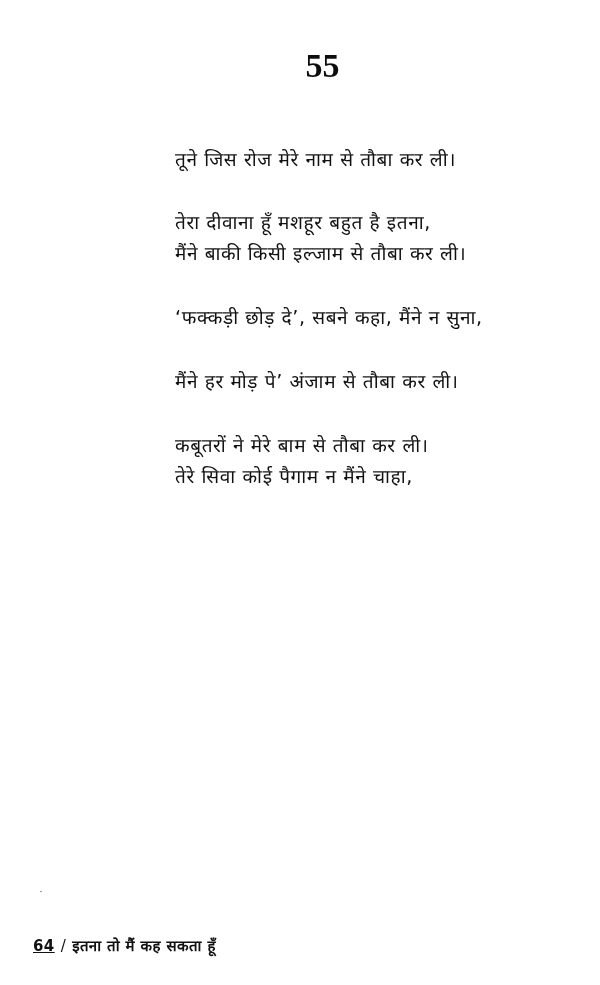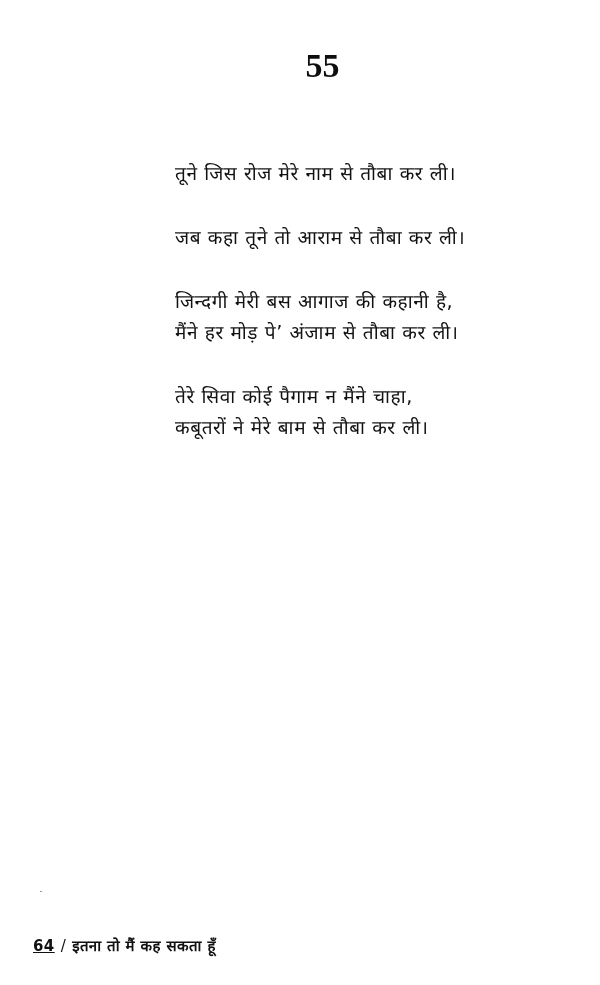--- a/index.html
+++ b/index.html
@@ -23,21 +23,21 @@
       text-align: center;
       font-family: "Liberation Serif", "DejaVu Serif", serif;
       font-weight: bold;
       font-size: 34px;
       line-height: 40px;
       color: #0d0d0d;
     }
     .poem {
       position: absolute;
       left: 175px;
-      top: 158px;
+      top: 144px;
       width: 400px;
     }
     .stanza {
       margin: 0 0 33px 0;
     }
     .line {
       font-size: 19px;
       line-height: 31px;
       height: 31px;
       white-space: nowrap;
@@ -70,31 +70,32 @@
 </head>
 <body>
 
 <div class="page-number">55</div>
 
 <div class="poem">
   <div class="stanza">
     <div class="line">तूने जिस रोज मेरे नाम से तौबा कर ली।</div>
   </div>
   <div class="stanza">
+    <div class="line">तेरा दीवाना हूँ मशहूर बहुत है इतना,</div>
+    <div class="line">मैंने बाकी किसी इल्जाम से तौबा कर ली।</div>
   </div>
   <div class="stanza">
-    <div class="line">जब कहा तूने तो आराम से तौबा कर ली।</div>
+    <div class="line">‘फक्कड़ी छोड़ दे’, सबने कहा, मैंने न सुना,</div>
   </div>
   <div class="stanza">
-    <div class="line">जिन्दगी मेरी बस आगाज की कहानी है,</div>
     <div class="line">मैंने हर मोड़ पे’ अंजाम से तौबा कर ली।</div>
   </div>
   <div class="stanza">
+    <div class="line">कबूतरों ने मेरे बाम से तौबा कर ली।</div>
     <div class="line">तेरे सिवा कोई पैगाम न मैंने चाहा,</div>
-    <div class="line">कबूतरों ने मेरे बाम से तौबा कर ली।</div>
   </div>
   <div class="stanza">
   </div>
 </div>
 
 <div class="speck"></div>
 
 <div class="footer">
   <span class="folio">64</span><span class="sep">/</span><span class="title">इतना तो मैं कह सकता हूँ</span>
 </div>

